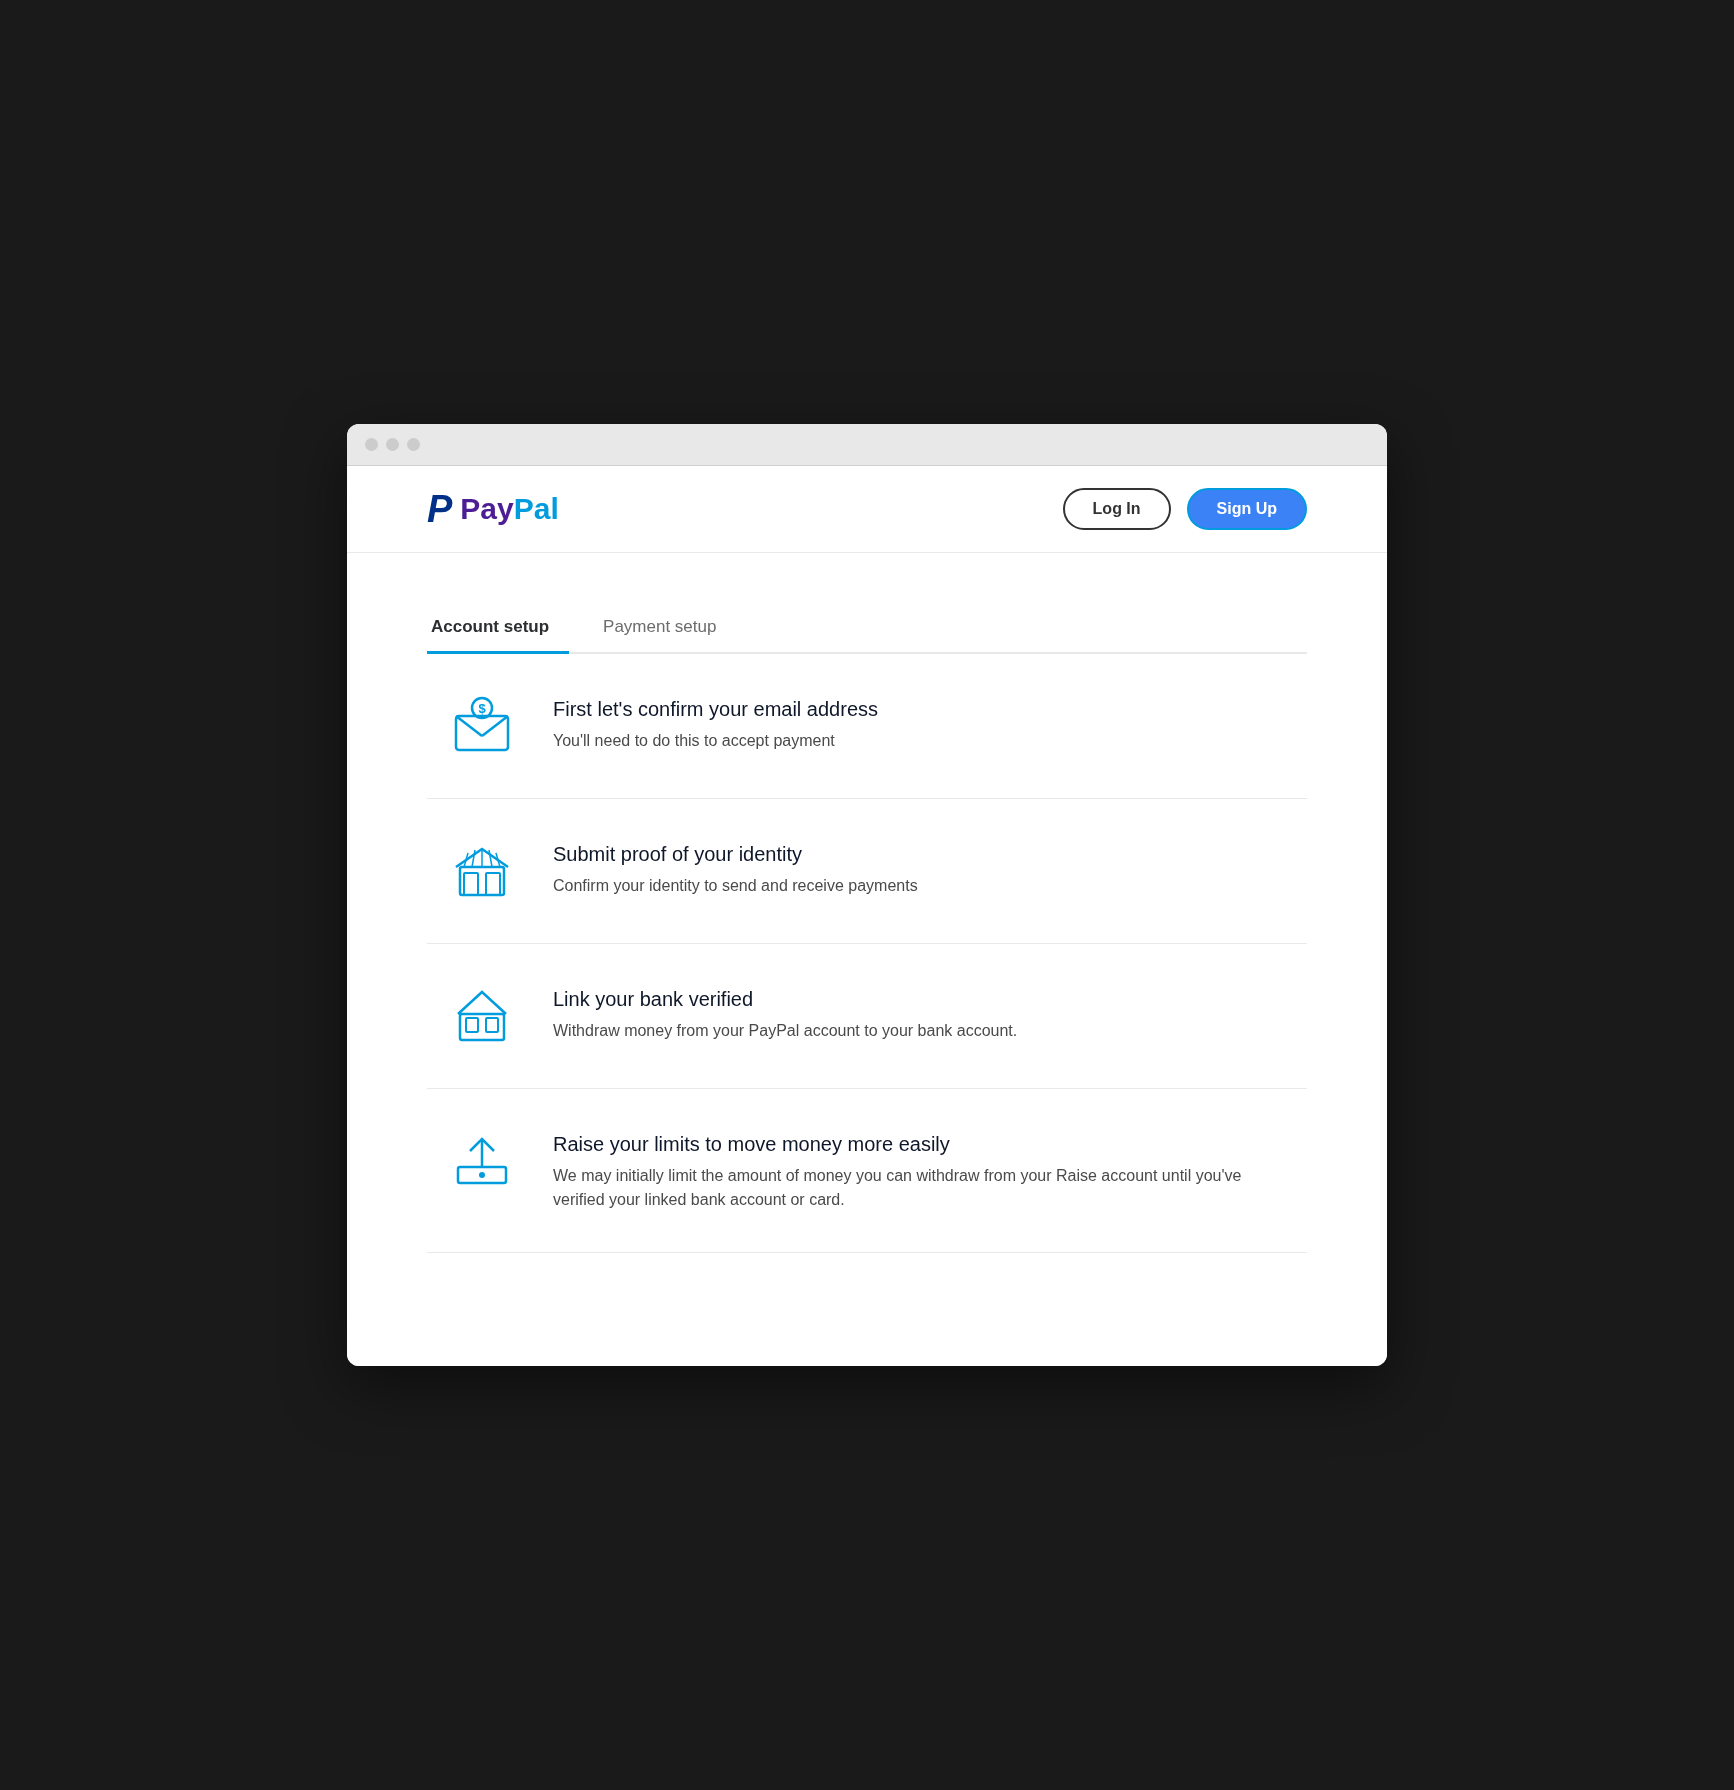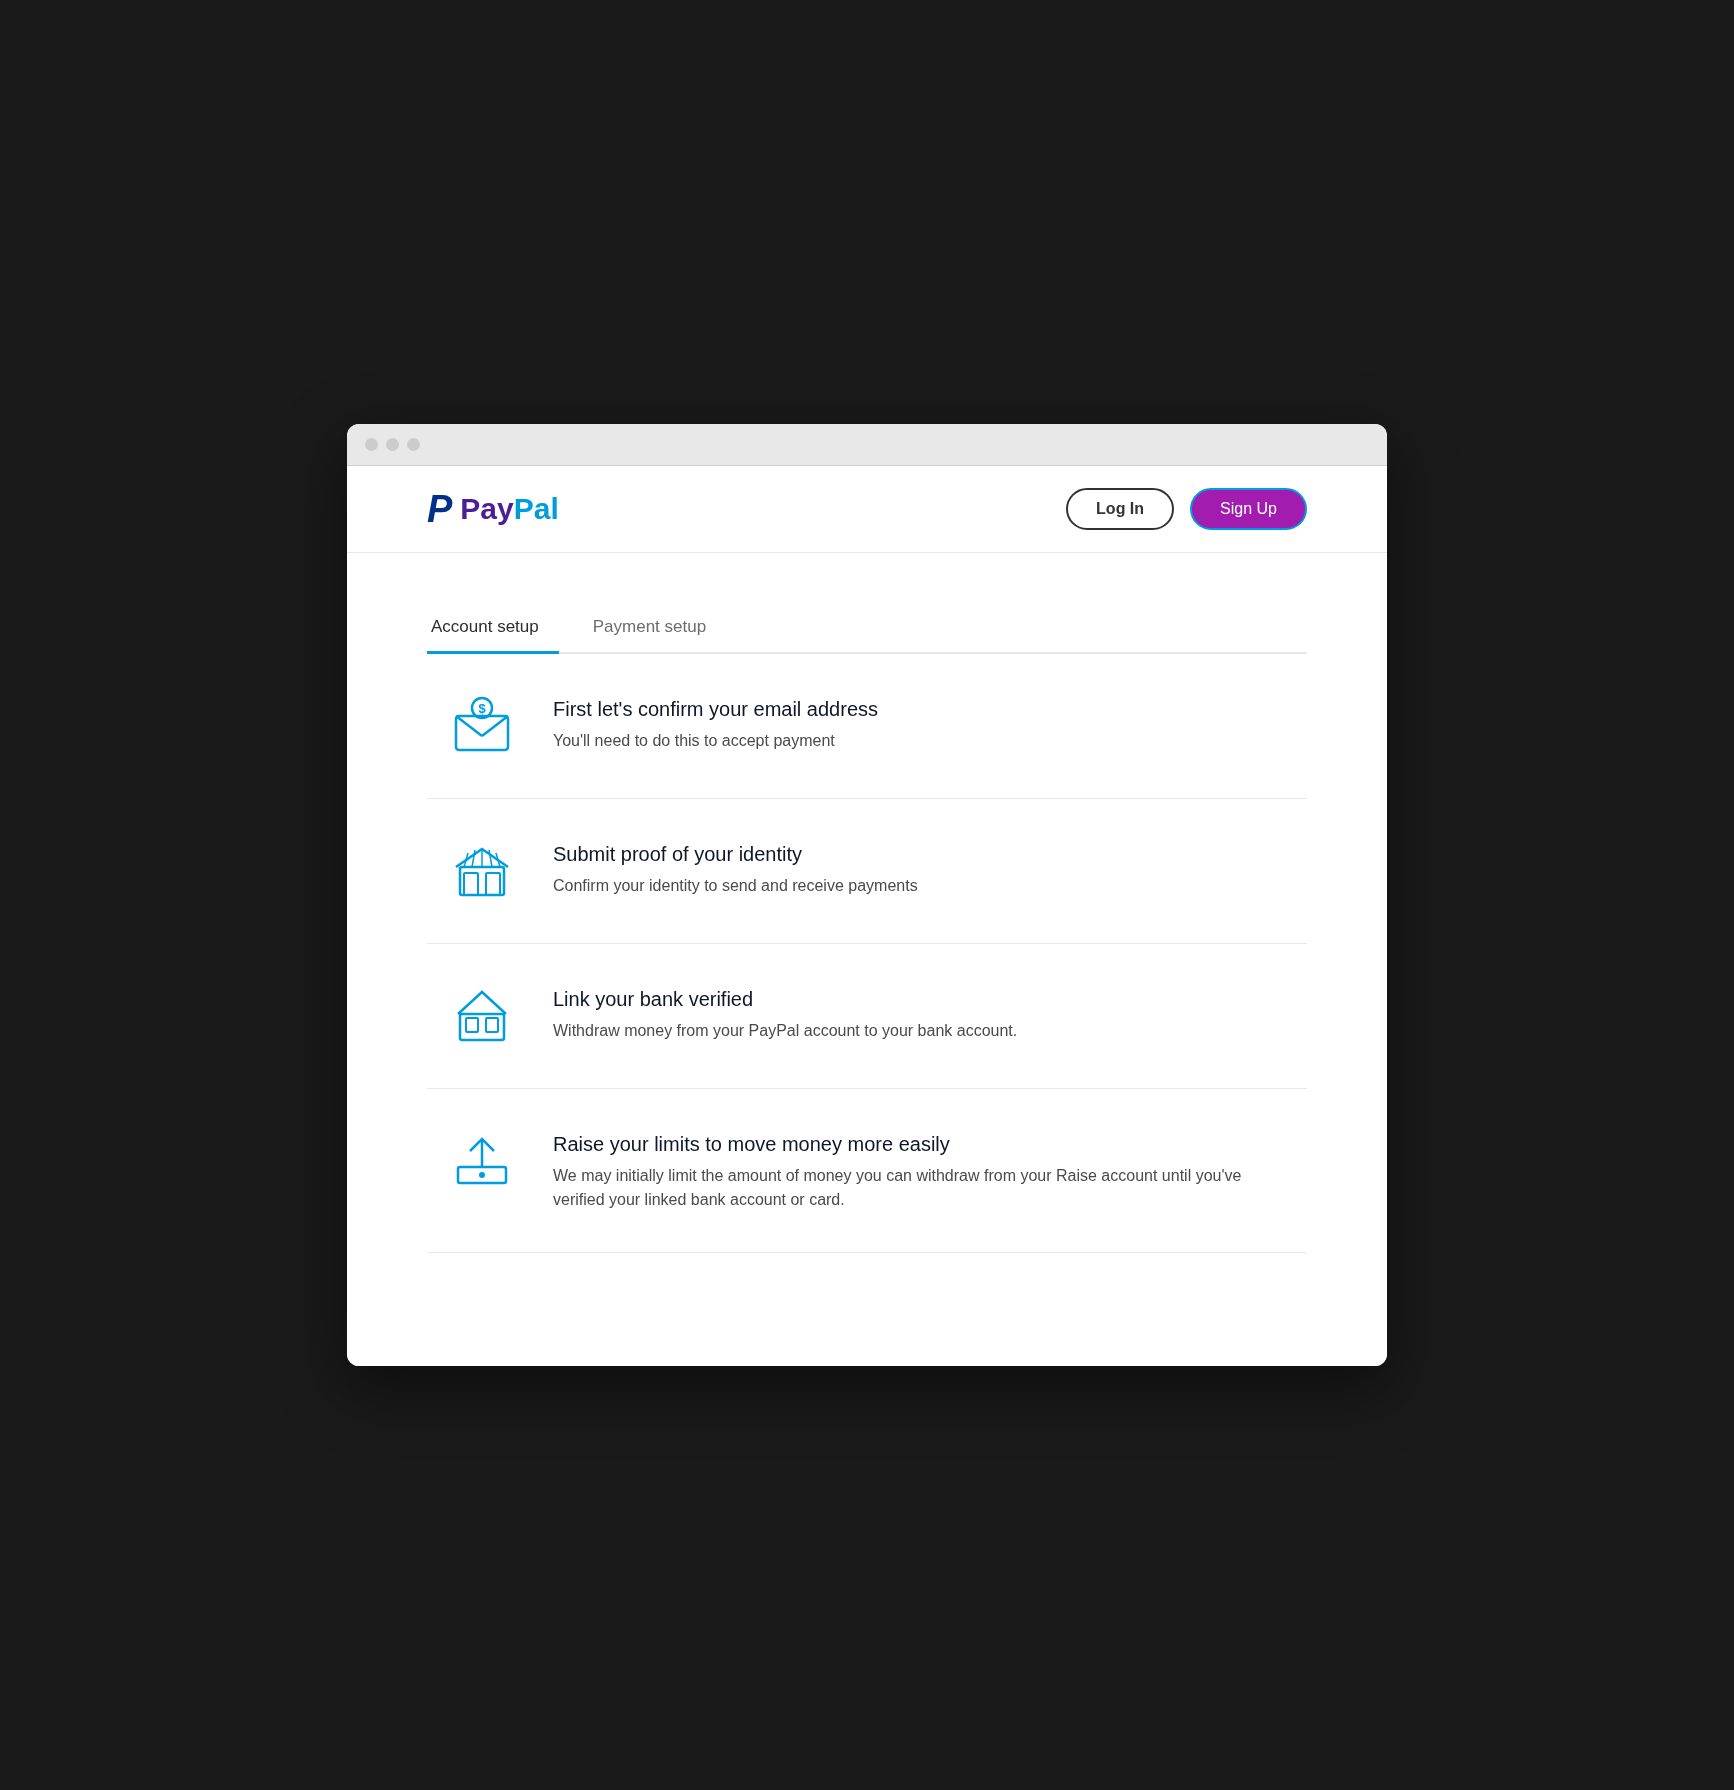--- a/index.html
+++ b/index.html
@@ -94,23 +94,23 @@
       font-size: 16px;
       font-weight: 700;
       color: #333;
       cursor: pointer;
     }
 
     .btn-signup {
       padding: 10px 28px;
       border: 2px solid #009cde;
       border-radius: 30px;
-      background: #a21caf;
+      background: #3b82f6;
       font-size: 16px;
-      font-weight: 400;
+      font-weight: 700;
       color: #fff;
       cursor: pointer;
     }
 
     
     .main-content {
       padding: 50px 80px 60px;
     }
 
     .page-title {
@@ -131,21 +131,21 @@
       padding: 14px 20px 14px 4px;
       margin-right: 30px;
       font-size: 17px;
       color: #6c6c6c;
       cursor: pointer;
       border-bottom: 3px solid transparent;
       margin-bottom: -2px;
     }
 
     .tab.active {
-      font-weight: 400;
+      font-weight: 700;
       color: #2c2e2f;
       border-bottom: 3px solid #009cde;
     }
 
     
     .steps-list {
       margin-top: 0;
     }
 
     .step-item {

